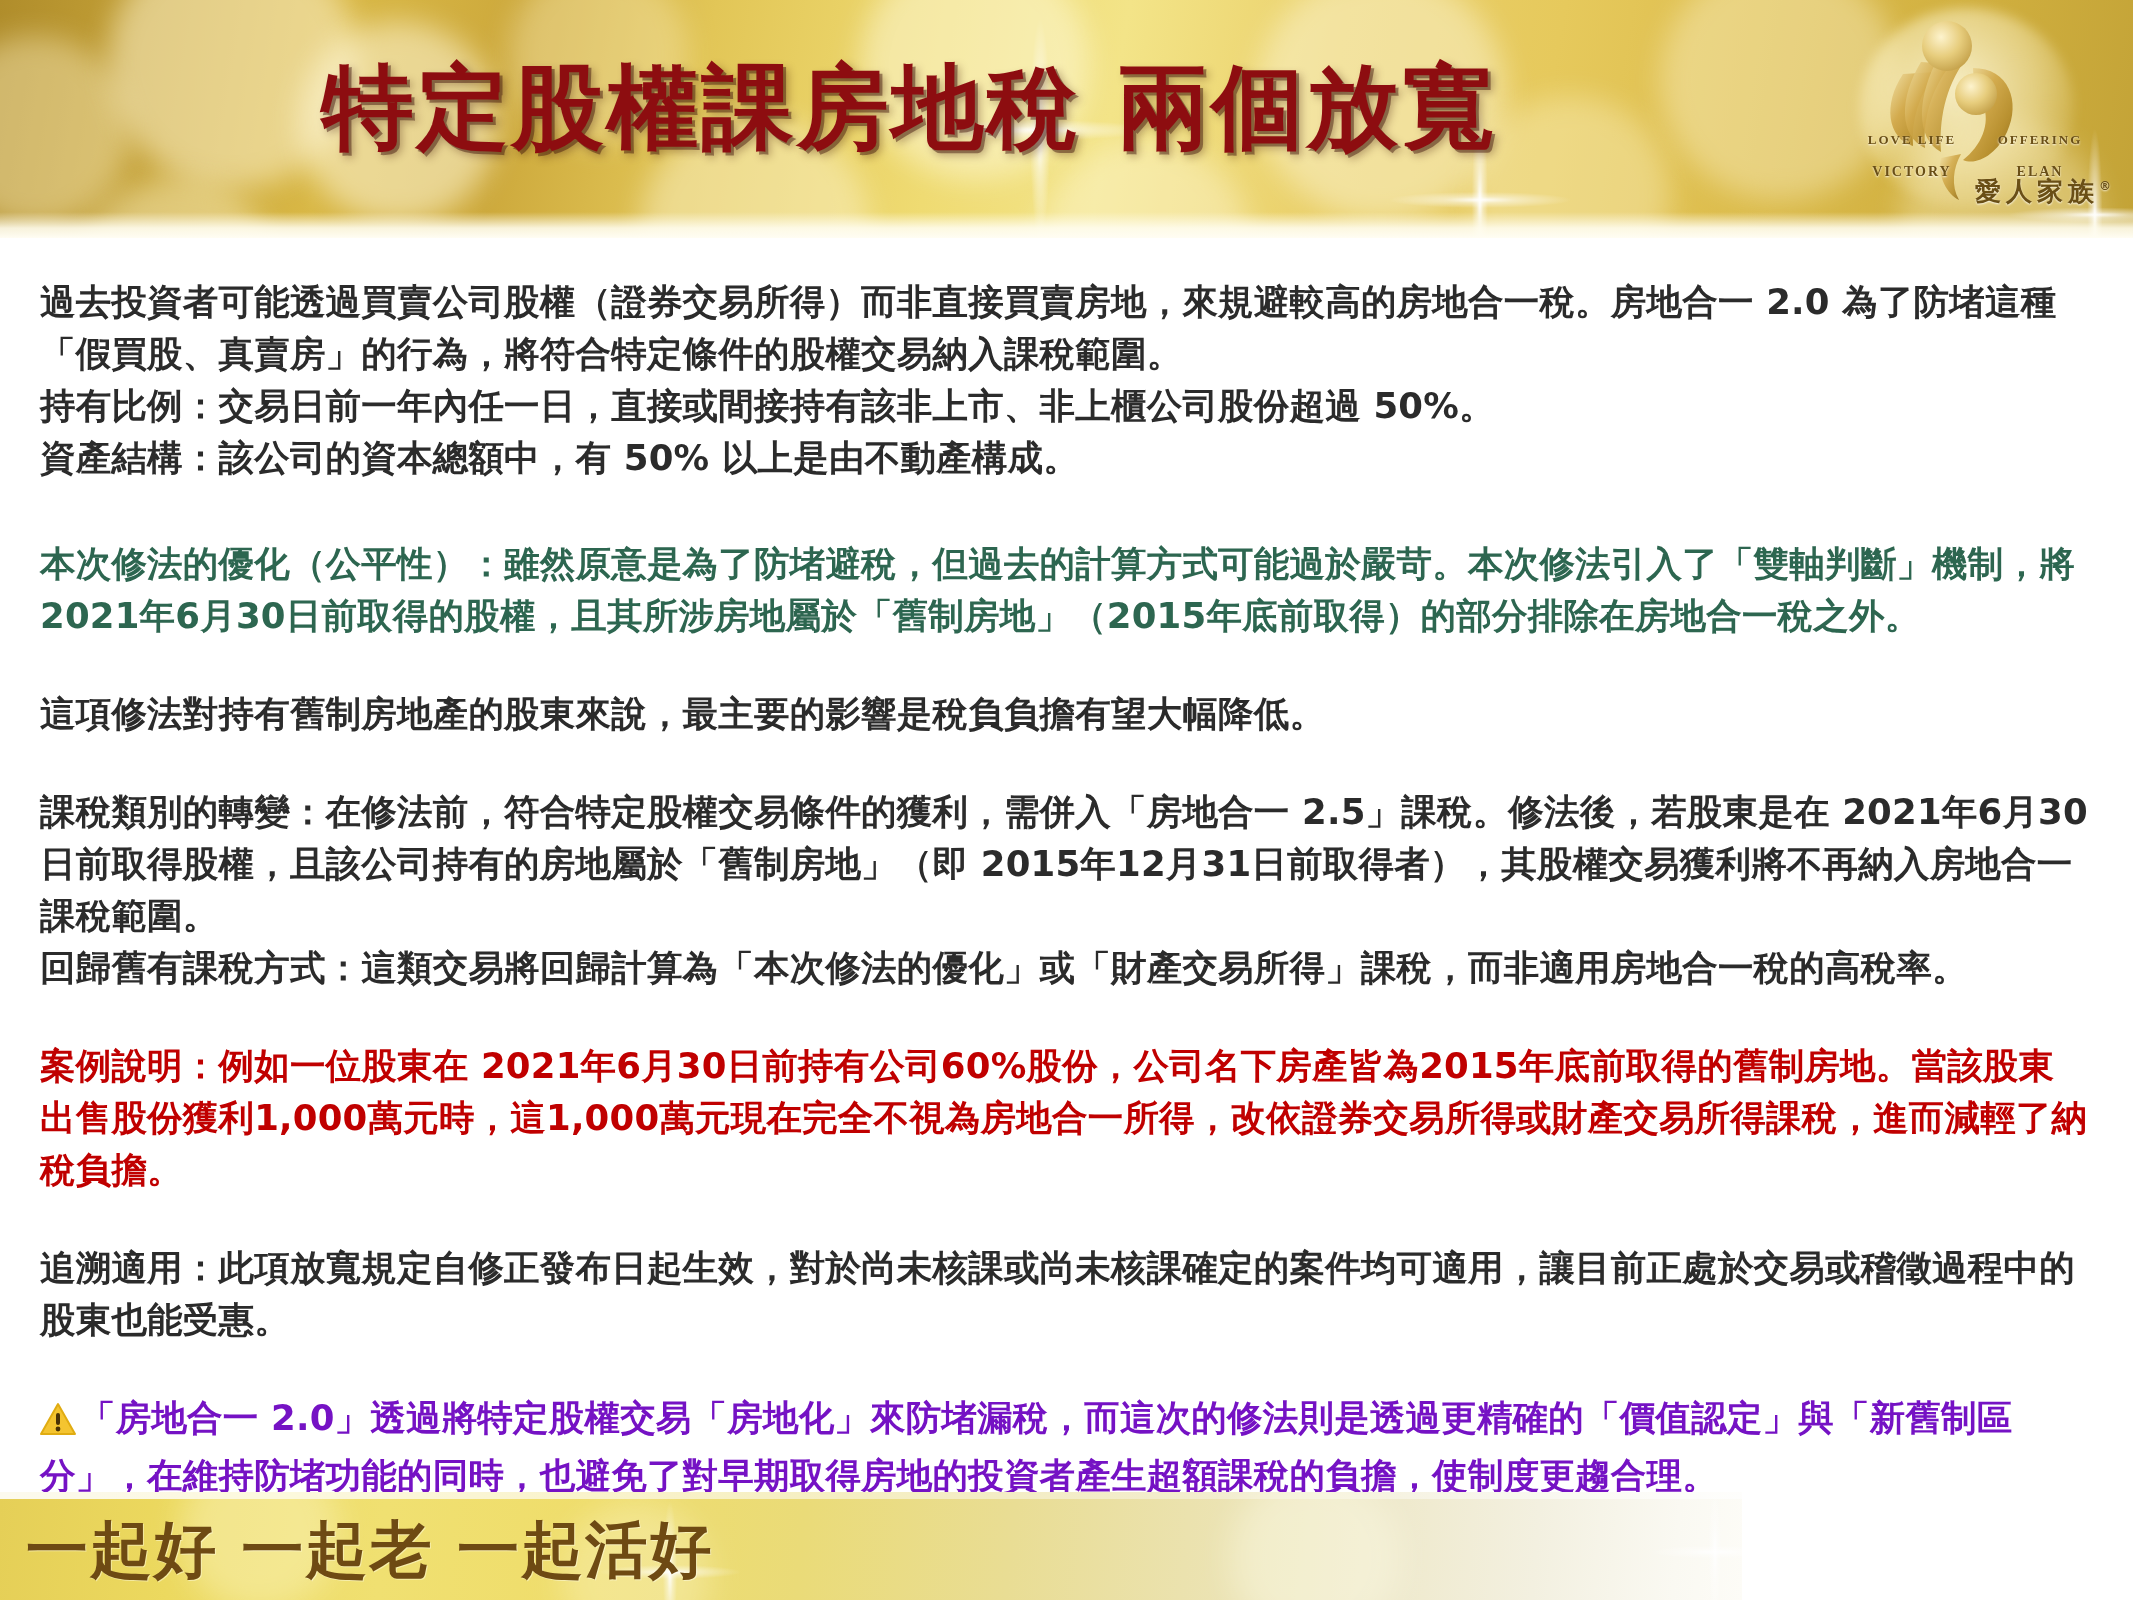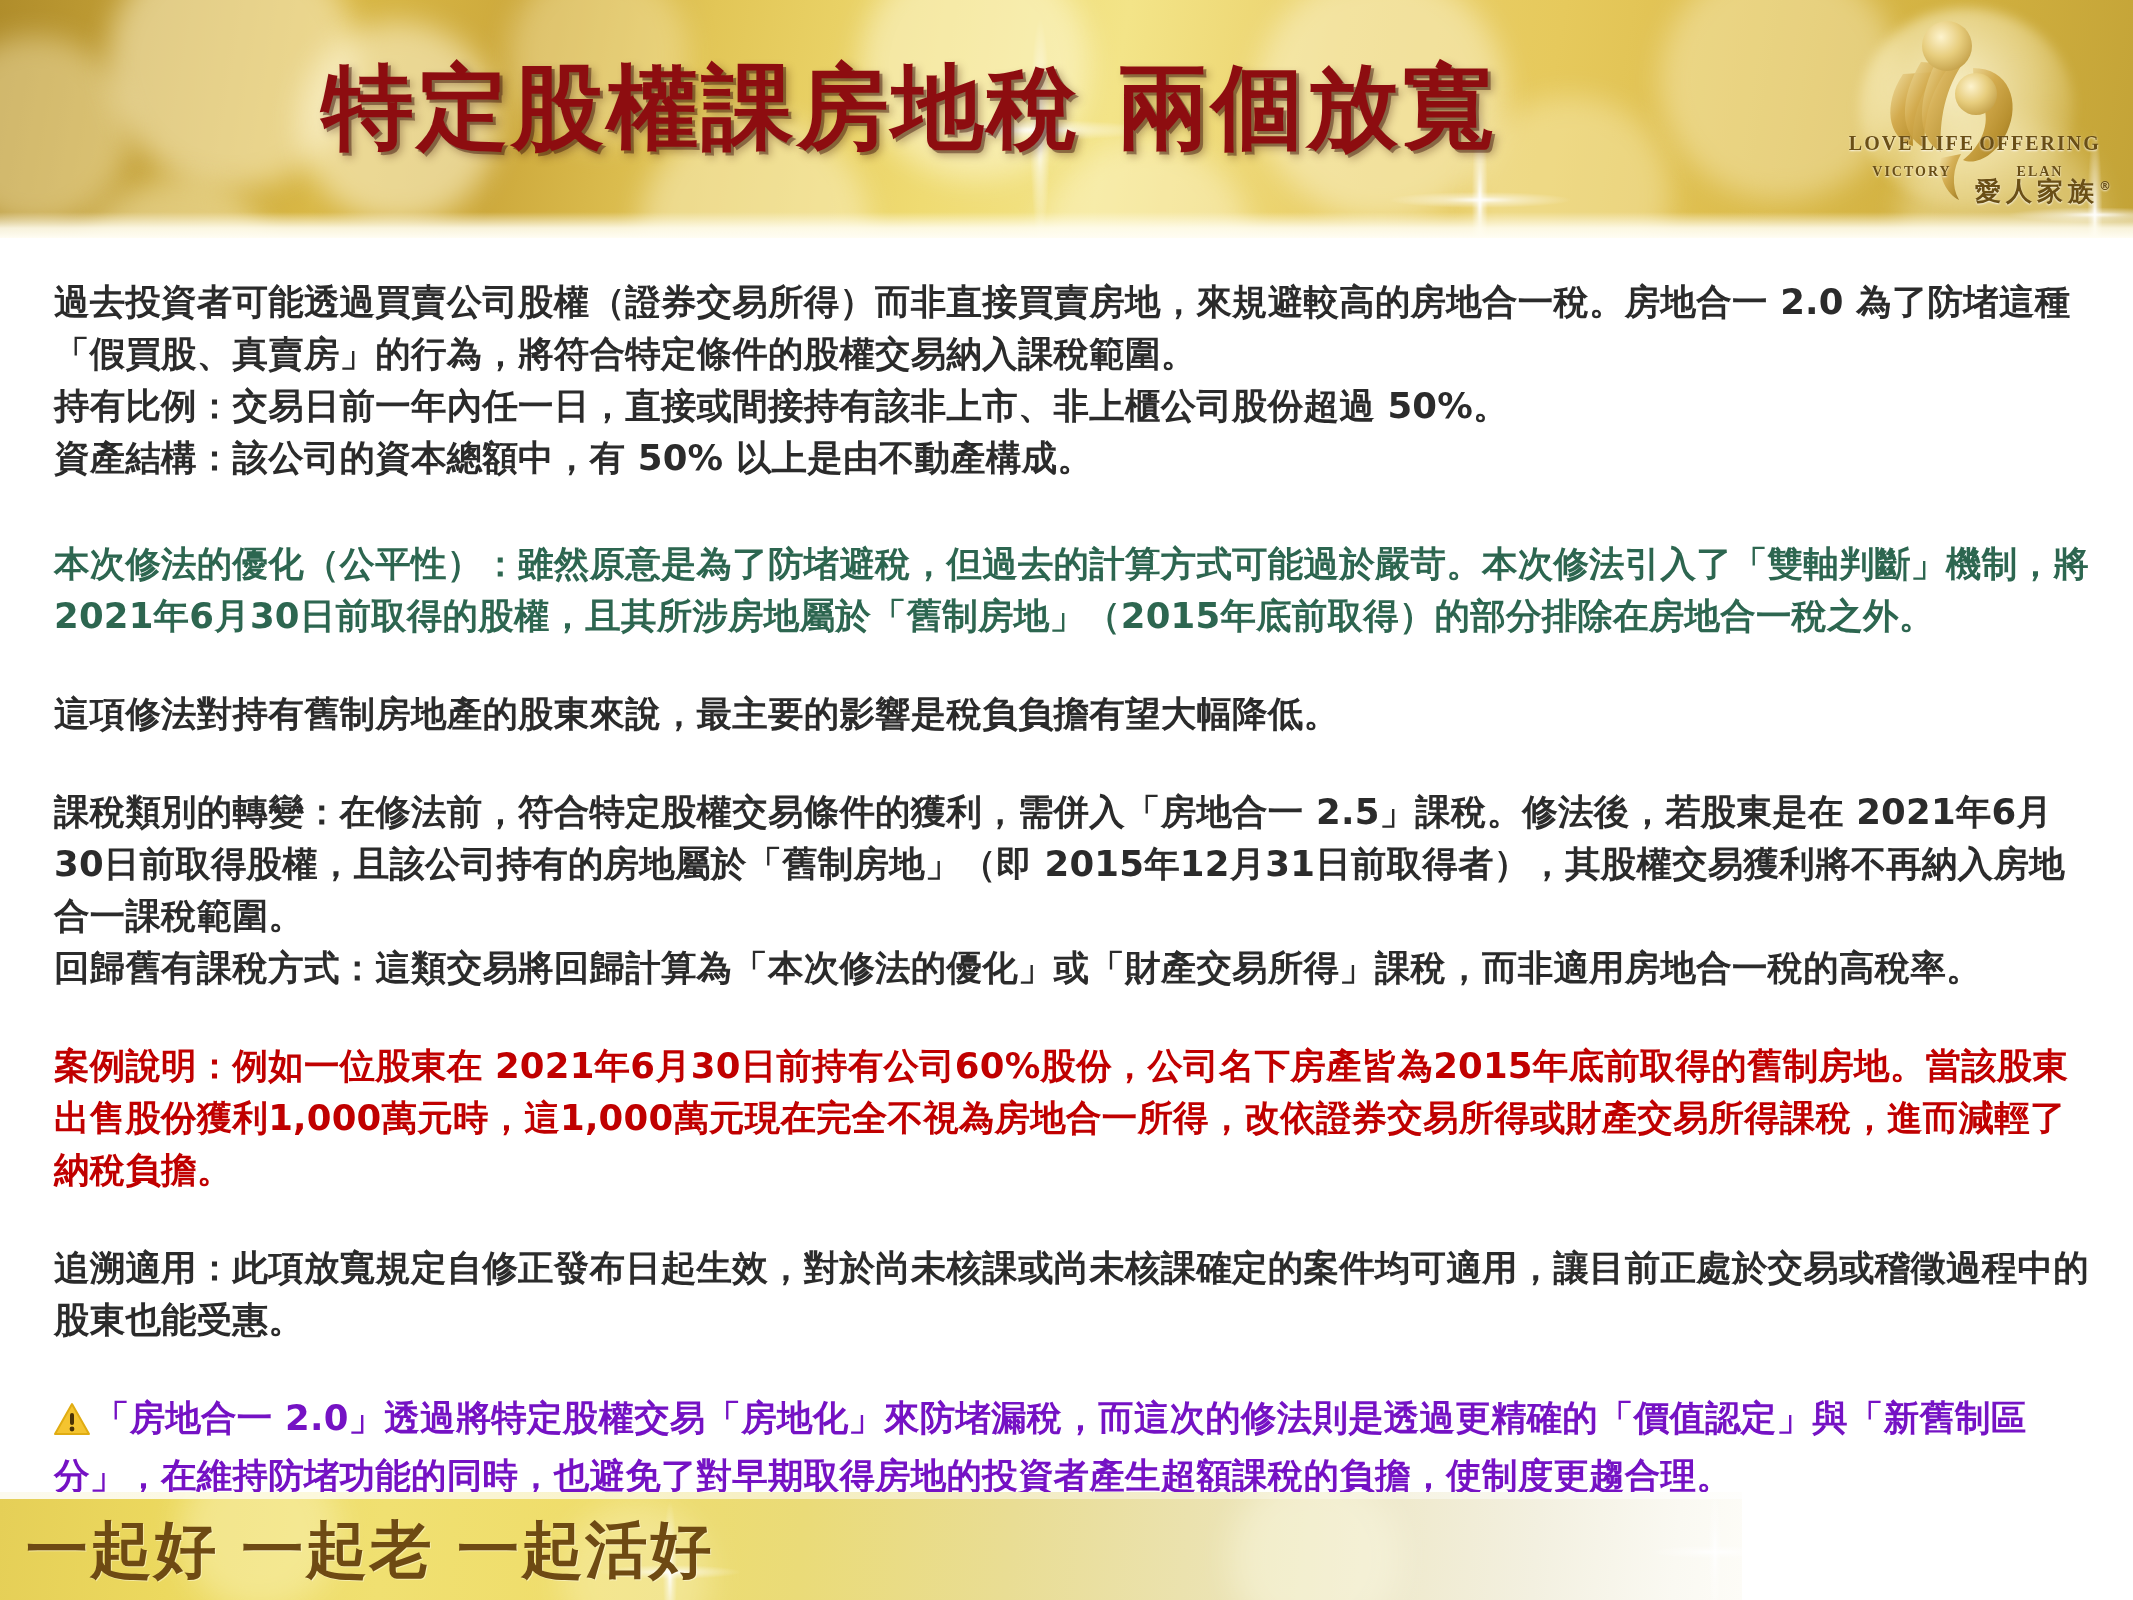--- a/index.html
+++ b/index.html
@@ -100,35 +100,35 @@
   .logo-text {
     position: absolute;
     left: 0; width: 270px;
     text-align: center;
     color: #6a4f16;
     font-family: "Liberation Serif", "DejaVu Serif", serif;
     font-weight: 700;
     text-shadow: 0 1px 2px rgba(255,255,255,0.85);
     white-space: nowrap;
   }
-  .logo-en-1 { top: 126px; font-size: 20px; letter-spacing: 2px; font-family: Liberation Serif, serif; }
+  .logo-en-1 { top: 126px; font-size: 13px; letter-spacing: 2px; font-family: Liberation Serif, serif; }
   .logo-en-2 { top: 146px; font-size: 14px; letter-spacing: 2px; margin-top: 12px; }
   .logo-cn   { top: 168px; font-size: 26px; letter-spacing: 5px; font-family:"DejaVu Sans","Liberation Sans",sans-serif;text-align:right; }
   .logo-en-1 .lt, .logo-en-2 .lt { display:inline-block; width: 128px; }
   .logo-en-1 .rt, .logo-en-2 .rt { display:inline-block; width: 128px; }
   .logo-reg { font-size: 12px; vertical-align: super; letter-spacing: 0; }
 
   
   .content {
     position: absolute;
     left: 0; top: 238px;
     width: 2133px;
     height: 1254px;
     background: #ffffff;
-    padding: 38px 44px 0 54px;
+    padding: 38px 44px 0 40px;
     box-sizing: border-box;
   }
   .para {
     font-size: 35.5px;
     line-height: 52px;
     font-weight: 700;
     letter-spacing: 0.2px;
     font-family: "DejaVu Sans", "Liberation Sans", sans-serif;
     margin: 0;
   }

